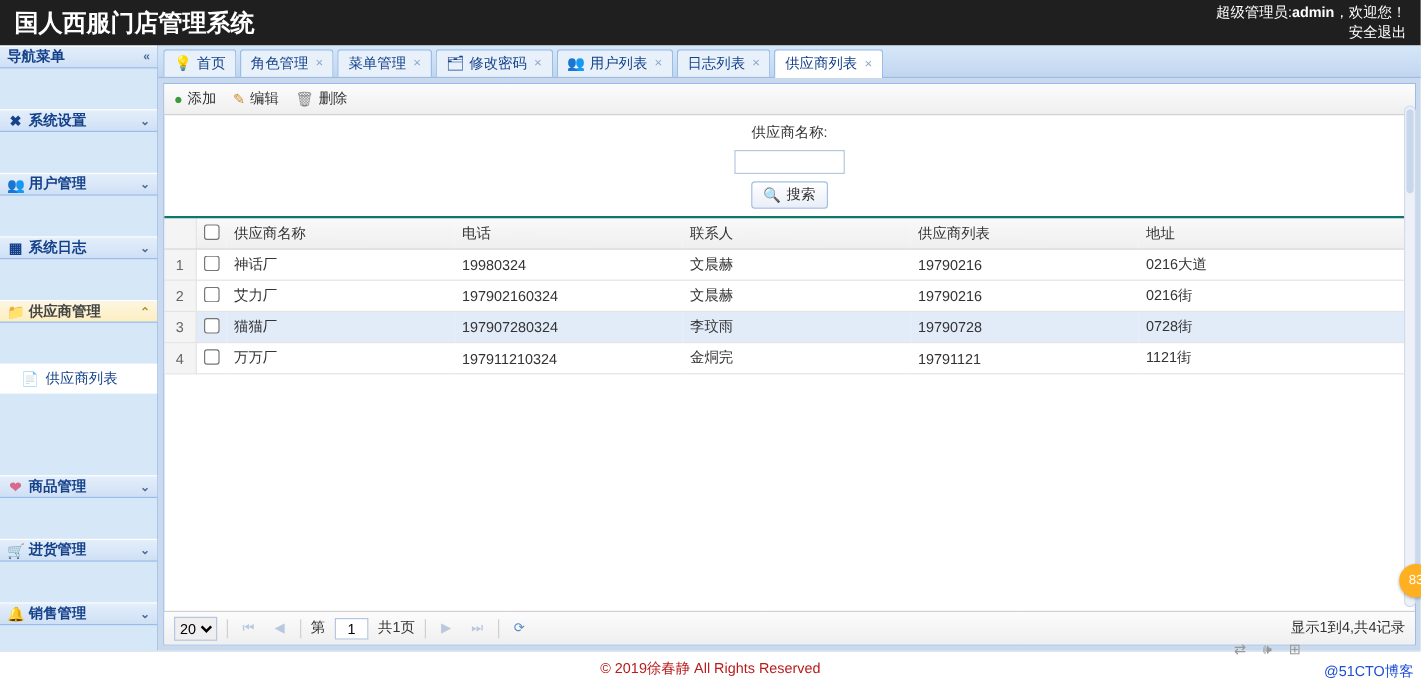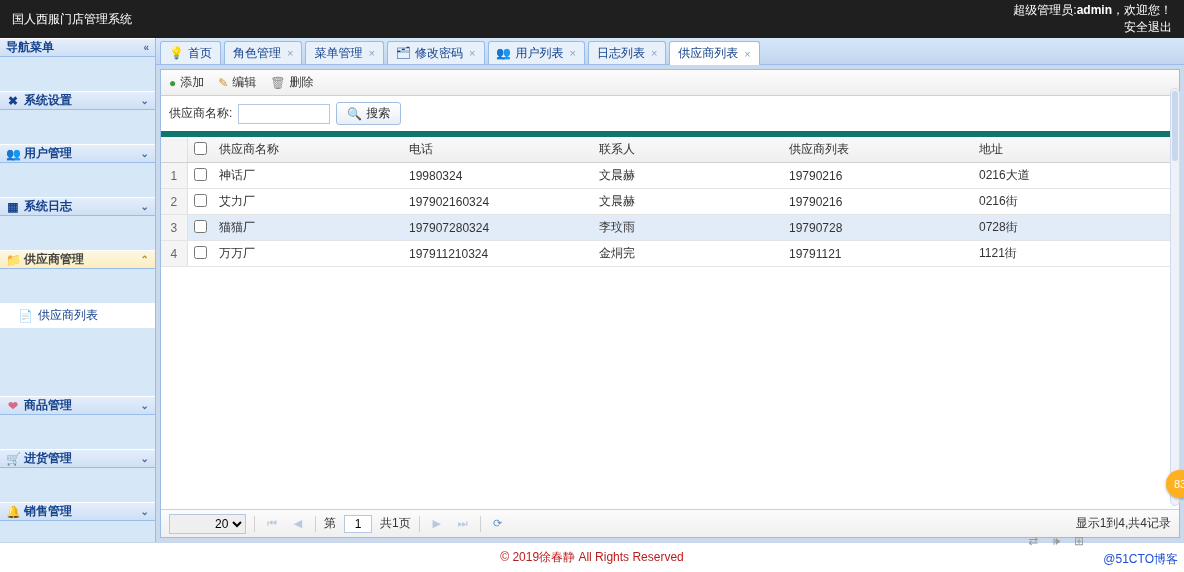--- a/index.html
+++ b/index.html
@@ -1,29 +1,29 @@
 <!DOCTYPE html>
 <html><head>
 <meta charset="utf-8">
 <style>
 * { box-sizing: border-box; margin: 0; padding: 0; }
 body { font-family: "Microsoft YaHei", Arial, sans-serif; font-size: 12px; color: #333; background: #fff; overflow: hidden; }
 .app { display: flex; flex-direction: column; width: 1184px; height: 572px; }
 
 
 .topbar { background: #1f1f1f; color: #fff; display: flex; align-items: center; justify-content: space-between; padding: 0 12px; height: 38px; }
-.topbar .title { font-size: 12px; font-weight: 400; }
+.topbar .title { font-size: 20px; font-weight: 700; }
 .topbar .right { text-align: right; font-size: 12px; line-height: 1.4; }
 .topbar .right .logout { display: block; }
 
 
 .main { flex: 1; display: flex; min-height: 0; }
 
 
-.sidebar { width: 156px; display: flex; flex-direction: column; border-right: 1px solid #99bce8; background: #d6e7f8; gap: 34px; }
+.sidebar { width: 132px; display: flex; flex-direction: column; border-right: 1px solid #99bce8; background: #d6e7f8; gap: 34px; }
 .panel-header { background: linear-gradient(#e4eefb, #cfe0f5); border-top: 1px solid #fff; border-bottom: 1px solid #99bce8; height: 23px; display: flex; align-items: center; justify-content: space-between; padding: 0 6px; font-size: 12px; color: #15428b; font-weight: bold; cursor: pointer; }
 .panel-header.sel { background: linear-gradient(#fdf7e1, #fceec1); color: #444; }
 .panel-header .tools { display: flex; gap: 2px; align-items: center; }
 .chev { font-size: 10px; color: #4a6b99; }
 .panel-header.sel .chev { color: #b9912a; }
 .panel-header .lbl { display: flex; align-items: center; gap: 4px; }
 .panel-body { background: #fff; flex: 0 0 auto; }
 .tree-item { display: flex; align-items: center; gap: 6px; padding: 4px 8px 4px 18px; color: #15428b; cursor: pointer; }
 .tree-item .doc-icon { color: #d08a2a; }
 .spacer { flex: 1; background: #fff; }
@@ -40,21 +40,21 @@
 .tab .ticon { font-size: 12px; }
 
 .work { flex: 1; margin: 4px; background: #fff; border: 1px solid #99bce8; display: flex; flex-direction: column; min-height: 0; }
 
 .toolbar { display: flex; align-items: center; gap: 14px; padding: 4px 8px; border-bottom: 1px solid #d0d0d0; background: linear-gradient(#fcfcfc,#efefef); }
 .tbtn { display: flex; align-items: center; gap: 4px; cursor: pointer; color: #333; font-size: 12px; }
 .tbtn .plus { color: #3a9b3a; font-weight: bold; }
 .tbtn .pencil { color: #cc8a2a; }
 .tbtn .trash { color: #888; }
 
-.searchbar { display: flex; align-items: center; gap: 6px; padding: 6px 8px; border-bottom: 6px solid #0f766e; }
+.searchbar { display: flex; align-items: center; gap: 6px; padding: 6px 8px; border-bottom: 2px solid #0f766e; flex-direction: column; }
 .searchbar label { color: #333; }
 .searchbar input[type=text] { border: 1px solid #b5c8e0; height: 20px; padding: 1px 4px; width: 92px; }
 .btn { display: inline-flex; align-items: center; gap: 4px; background: linear-gradient(#fff,#e9eef7); border: 1px solid #a3bfe0; border-radius: 3px; padding: 2px 10px; cursor: pointer; color: #333; font-size: 12px; }
 .btn .mag { color: #5a8bc9; }
 
 .grid { flex: 1; overflow: auto; position: relative; }
 table { width: 100%; border-collapse: collapse; table-layout: fixed; }
 th, td { border-bottom: 1px solid #e4e4e4; padding: 4px 6px; text-align: left; font-size: 12px; height: 22px; white-space: nowrap; overflow: hidden; }
 thead th { background: linear-gradient(#f9f9f9,#efefef); border-bottom: 1px solid #d0d0d0; color: #333; font-weight: normal; }
 col.c-num { width: 26px; }
@@ -63,21 +63,21 @@
 col.c-phone { width: 190px; }
 col.c-contact { width: 190px; }
 col.c-mobile { width: 190px; }
 td.num, th.num { text-align: center; background: #f4f4f4; border-right: 1px solid #e0e0e0; color: #666; }
 td.chk, th.chk { text-align: center; }
 tbody tr.sel { background: #e2ecf9; }
 input[type=checkbox] { width: 13px; height: 13px; }
 
 .pager { display: flex; align-items: center; justify-content: space-between; padding: 3px 8px; border-top: 1px solid #d0d0d0; background: linear-gradient(#fcfcfc,#efefef); height: 28px; }
 .pager .left { display: flex; align-items: center; gap: 8px; }
-.pager select { border: 1px solid #b5c8e0; height: 20px; font-size: 12px; padding-left: 41px; }
+.pager select { border: 1px solid #b5c8e0; height: 20px; font-size: 12px; }
 .pgbtn { width: 18px; height: 18px; display: inline-flex; align-items: center; justify-content: center; color: #5a8bc9; cursor: pointer; font-size: 11px; }
 .pgbtn.dis { color: #b9c9dd; cursor: default; }
 .pager .sep { width: 1px; height: 16px; background: #d0d0d0; }
 .pager input.page { width: 28px; height: 18px; border: 1px solid #b5c8e0; text-align: center; font-size: 12px; }
 
 .footer { text-align: center; padding: 6px 0; font-size: 12px; color: #b91c1c; border-top: 1px solid #c7d6ea; background: #fff; }
 
 .badge { position: absolute; right: -10px; top: 470px; width: 28px; height: 28px; border-radius: 50%; background: #ffb020; color: #fff; display: flex; align-items: center; justify-content: center; font-size: 11px; box-shadow: 0 1px 3px rgba(0,0,0,.3); }
 .watermark { position: absolute; right: 6px; bottom: 4px; color: #1d4ed8; font-size: 12px; }
 .botbar { position: absolute; left: 0; right: 0; bottom: 22px; height: 16px; display:flex; justify-content:flex-end; gap:14px; padding-right: 100px; color:#999; font-size:12px; pointer-events:none;}

